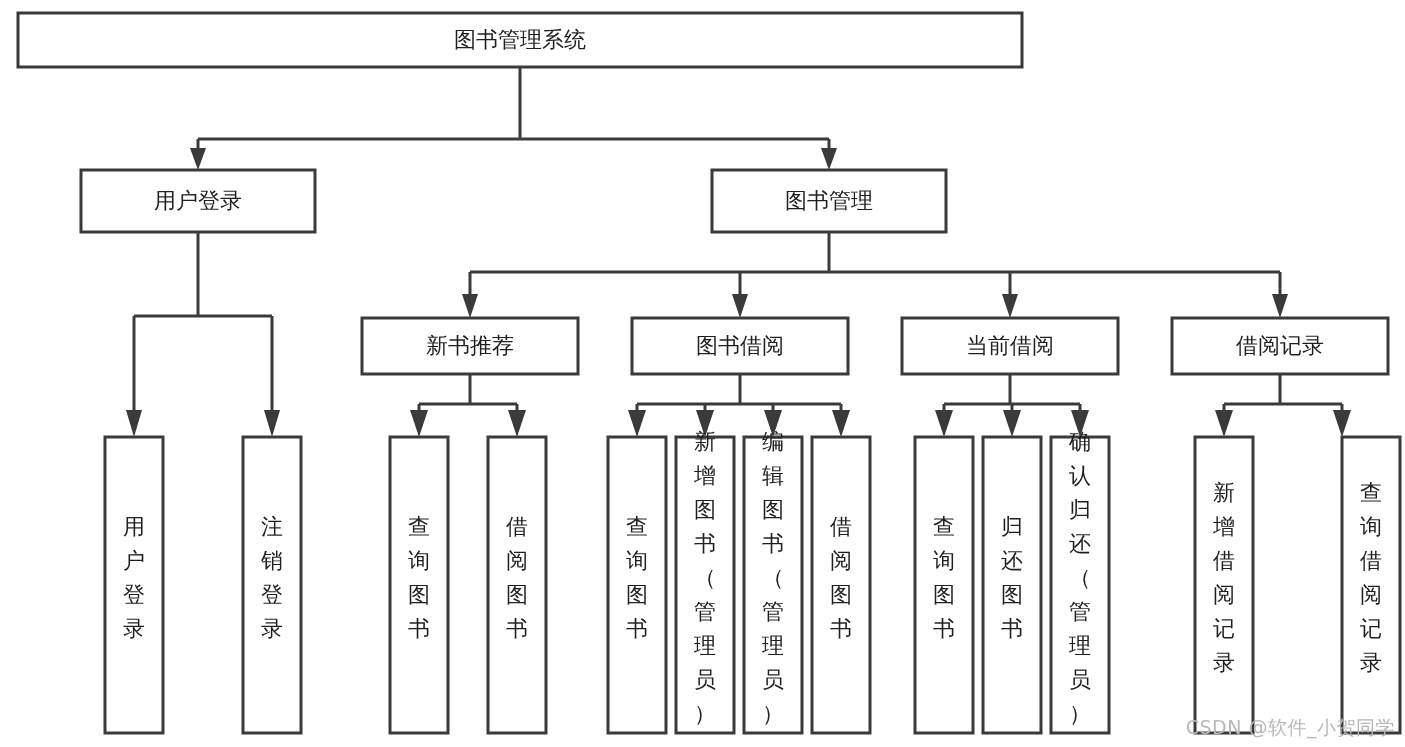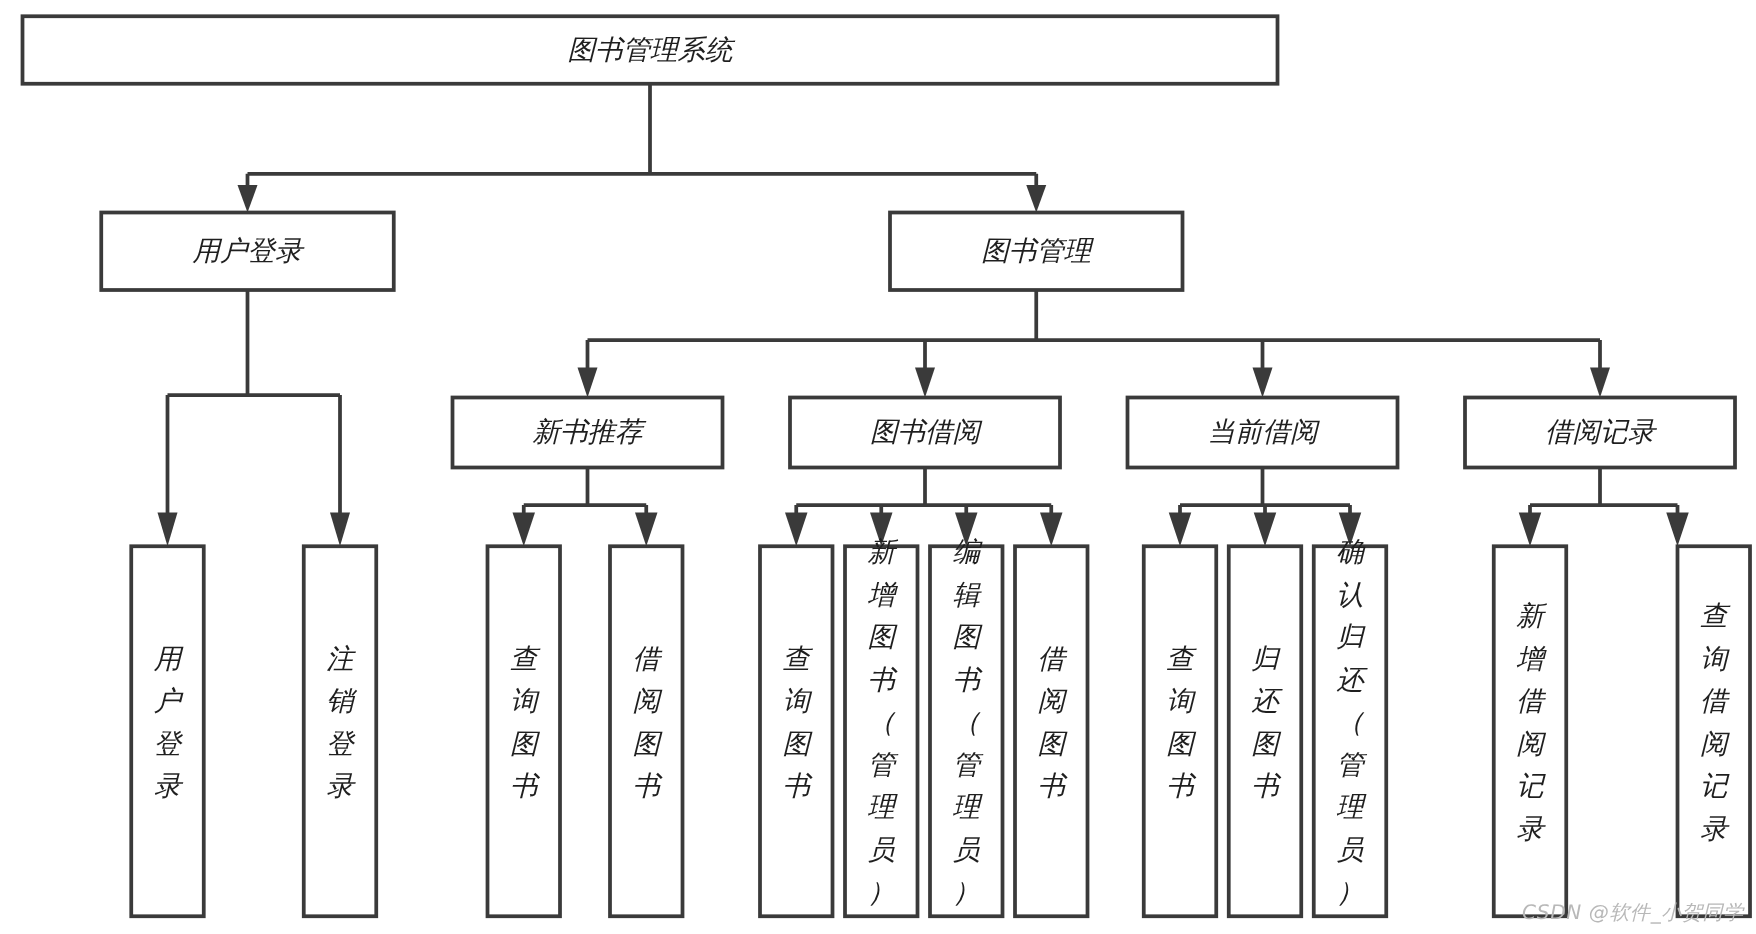--- a/index.html
+++ b/index.html
@@ -12,21 +12,20 @@
     width: 1405px;
     height: 747px;
     overflow: hidden;
     font-family: "DejaVu Sans", "Liberation Sans", sans-serif;
   }
   #diagram-root {
     position: relative;
     width: 1405px;
     height: 747px;
     background: #ffffff;
-    font-style: italic;
   }
   svg.diagram-canvas {
     position: absolute;
     left: 0;
     top: 0;
     width: 1405px;
     height: 747px;
     display: block;
   }
   .node-rect {
@@ -55,21 +54,21 @@
   }
   .edge-arrow {
     fill: #3a3a3a;
     stroke: none;
   }
   .watermark-text {
     position: absolute;
     right: 10px;
     bottom: 6px;
     font-family: "DejaVu Sans", "Liberation Sans", sans-serif;
-    font-size: 16px;
+    font-size: 19px;
     color: #b8b8b8;
     white-space: nowrap;
     letter-spacing: 0.5px;
     user-select: none;
   }
 </style>
 </head>
 <body>
 
 <div id="diagram-root">

